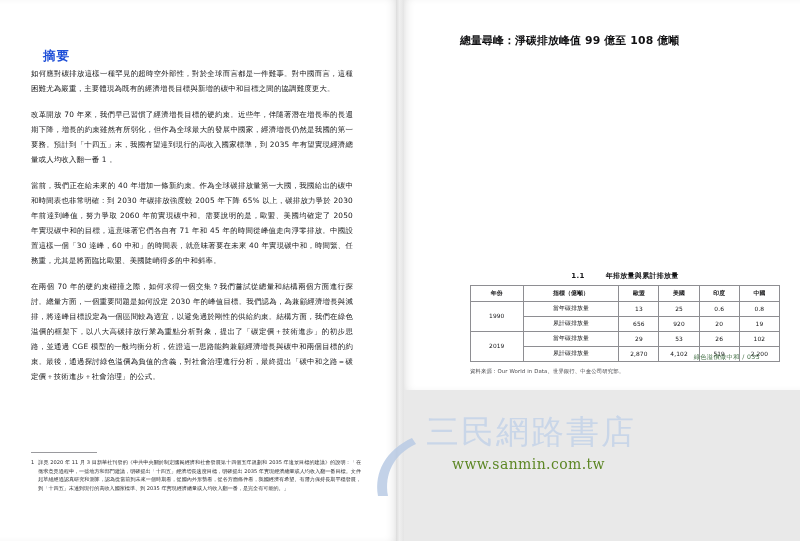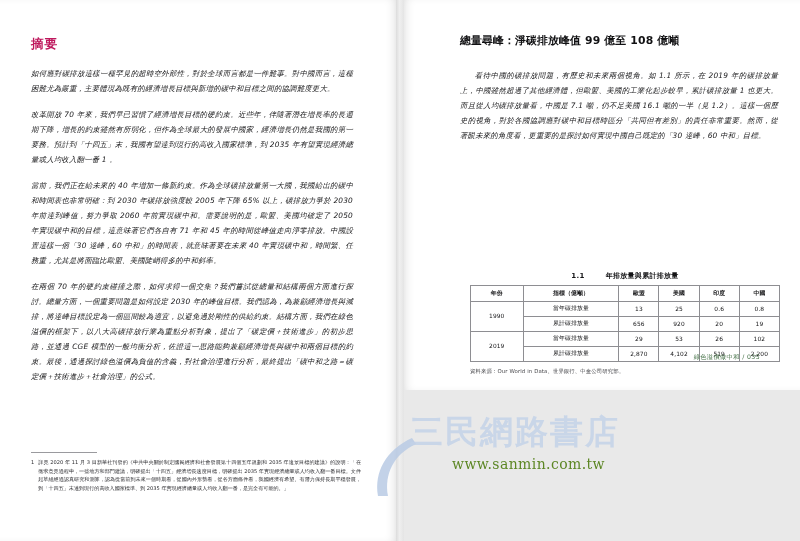--- a/index.html
+++ b/index.html
@@ -59,32 +59,32 @@
     top: 66px;
     width: 322px;
   }
   .right-col {
     left: 452px;
     top: 68px;
     width: 318px;
   }
   .page-right .body-col { left: 56px; }
 
-  p { margin: 0 0 10.5px 0; font-style: italic; }
+  p { margin: 0 0 10.5px 0; }
   p.indent { text-indent: 14.8px; }
 
   h1.section-title {
     position: absolute;
     left: 31px;
     top: 36px;
-    margin: 0;
+    margin: 12px;
     font-size: 12.6px;
     font-weight: bold;
     letter-spacing: 1px;
-    color: #be185d;
+    color: #1d4ed8;
   }
 
   h2.chapter-title {
     position: absolute;
     left: 56px;
     top: 34px;
     margin: 0;
     width: 330px;
     font-size: 10.8px;
     font-weight: bold;
@@ -193,24 +193,24 @@
     position: absolute;
     left: 372px;
     top: 408px;
     width: 330px;
     height: 90px;
     pointer-events: none;
     z-index: 5;
   }
   .wm-cjk {
     position: absolute;
-    left: 38px;
+    left: 54px;
     top: 2px;
     font-size: 33px;
-    font-weight: bold;
+    font-weight: normal;
     color: #c3d2e8;
     opacity: 0.82;
     letter-spacing: 2px;
     font-family: "DejaVu Sans", "Liberation Sans", sans-serif;
   }
   .wm-url {
     position: absolute;
     left: 36px;
     top: 48px;
     font-size: 14px;
@@ -256,21 +256,20 @@
 
   </div>
 
   <div class="gutter"></div>
 
   <div class="page page-right">
 
     <h2 class="chapter-title">總量尋峰：淨碳排放峰值 99 億至 108 億噸</h2>
 
     <div class="body-col right-col">
-      <p class="indent">看待中國的碳排放問題，有歷史和未來兩個視角。如 1.1 所示，在 2019 年的碳排放量上，中國雖然超過了其他經濟體，但歐盟、美國的工業化起步較早，累計碳排放量 1 也更大。而且從人均碳排放量看，中國是 7.1 噸，仍不足美國 16.1 噸的一半（見 1.2）。這樣一個歷史的視角，對於各國協調應對碳中和目標時區分「共同但有差別」的責任非常重要。然而，從著眼未來的角度看，更重要的是探討如何實現中國自己既定的「30 達峰，60 中和」目標。</p>
     </div>
 
     <div class="table-block">
       <div class="table-caption">
         <span class="cap-num">1.1</span><span>年排放量與累計排放量</span>
       </div>
 
       <table class="data-table">
         <colgroup>
           <col class="c-year">

